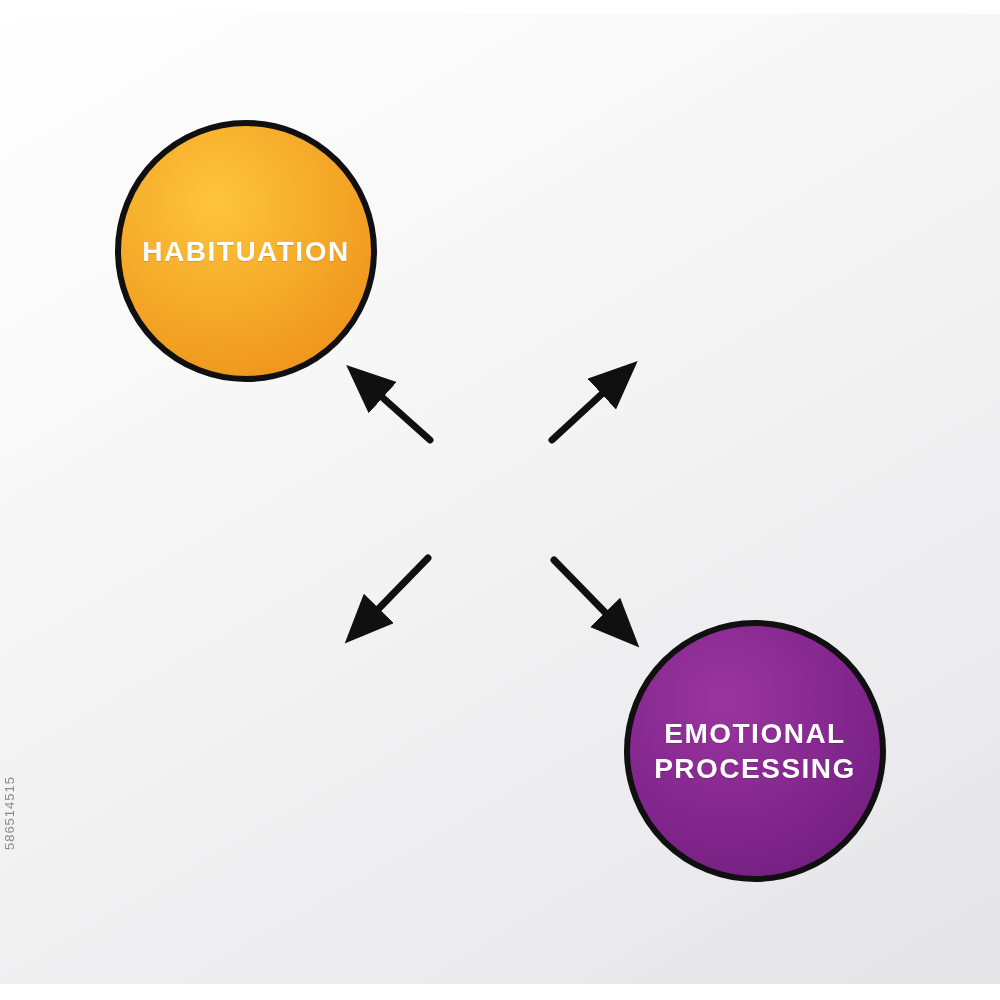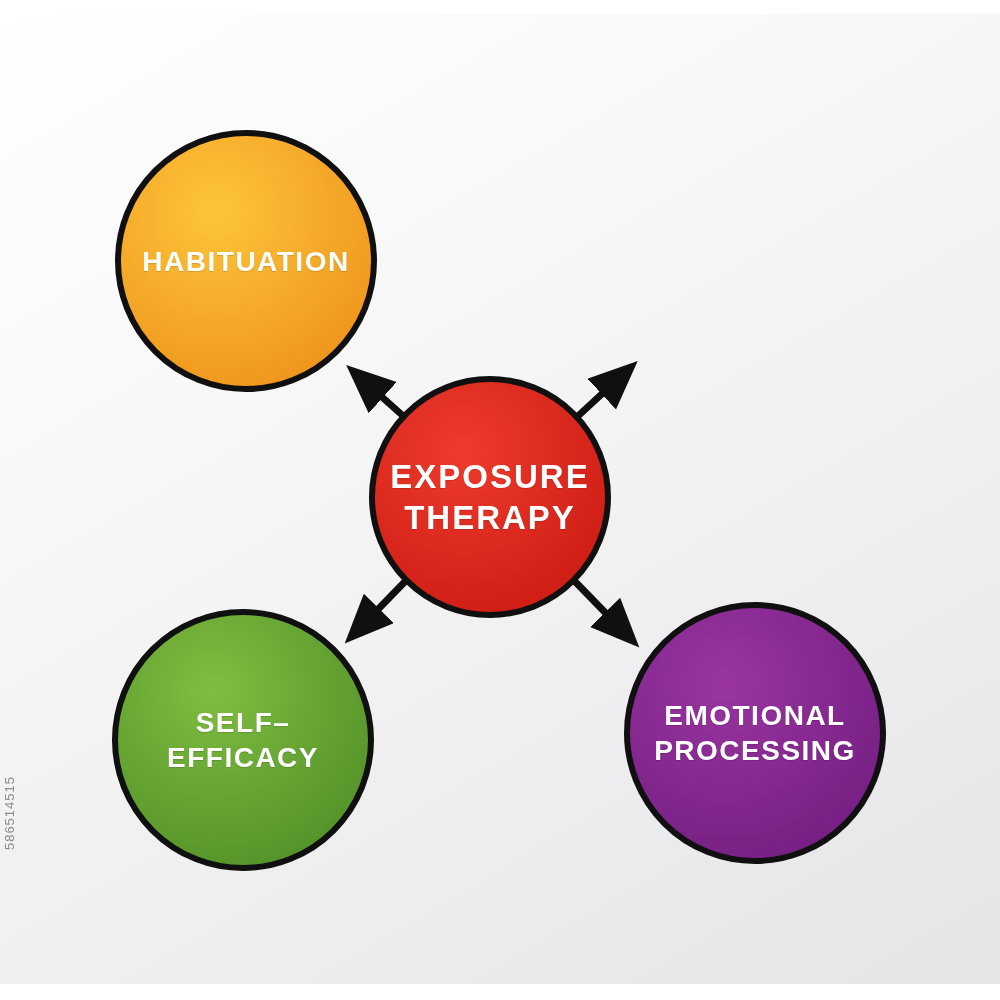--- a/index.html
+++ b/index.html
@@ -50,24 +50,24 @@
     font-weight: 700;
     letter-spacing: 1.5px;
     white-space: pre-line;
     line-height: 1.25;
     text-shadow: 0 1px 1px rgba(0,0,0,0.15);
     padding: 0 10px;
   }
   .satellite { width: 262px; height: 262px; }
   .satellite .label { font-size: 28px; }
 
-  .node-habituation { left: 115px; top: 130px; }
+  .node-habituation { left: 115px; top: 120px; }
   .node-extinction  { left: 624px; top: 130px; }
   .node-self-efficacy { left: 112px; top: 609px; }
-  .node-emotional   { left: 624px; top: 602px; }
+  .node-emotional   { left: 624px; top: 620px; }
 
   .node-center {
     left: 369px;
     top: 376px;
     width: 242px;
     height: 242px;
   }
   .node-center .label {
     font-size: 33px;
     letter-spacing: 2px;
@@ -103,28 +103,21 @@
     <line x1="552" y1="440" x2="630" y2="368" stroke="#101010" stroke-width="7" stroke-linecap="round" marker-end="url(#ah)"></line>
     <line x1="428" y1="558" x2="352" y2="636" stroke="#101010" stroke-width="7" stroke-linecap="round" marker-end="url(#ah)"></line>
     <line x1="554" y1="560" x2="632" y2="640" stroke="#101010" stroke-width="7" stroke-linecap="round" marker-end="url(#ah)"></line>
   </svg>
 
   <div class="node satellite node-habituation" style="--hi: #fdc53b; --lo: #ef961c;">
     <span class="label">HABITUATION</span>
   </div>
 
 
-  <div class="node node-center" style="--hi: #ee3b2d; --lo: #d01d15;">
-    <span class="label">EXPOSURE
-THERAPY</span>
-  </div>
 
-  <div class="node satellite node-self-efficacy" style="--hi: #7fbd41; --lo: #549329;">
-    <span class="label">SELF–EFFICACY</span>
-  </div>
 
   <div class="node satellite node-emotional" style="--hi: #9a35a0; --lo: #761f83;">
     <span class="label">EMOTIONAL
 PROCESSING</span>
   </div>
 
   <div class="watermark">586514515</div>
 
 </div>
 

